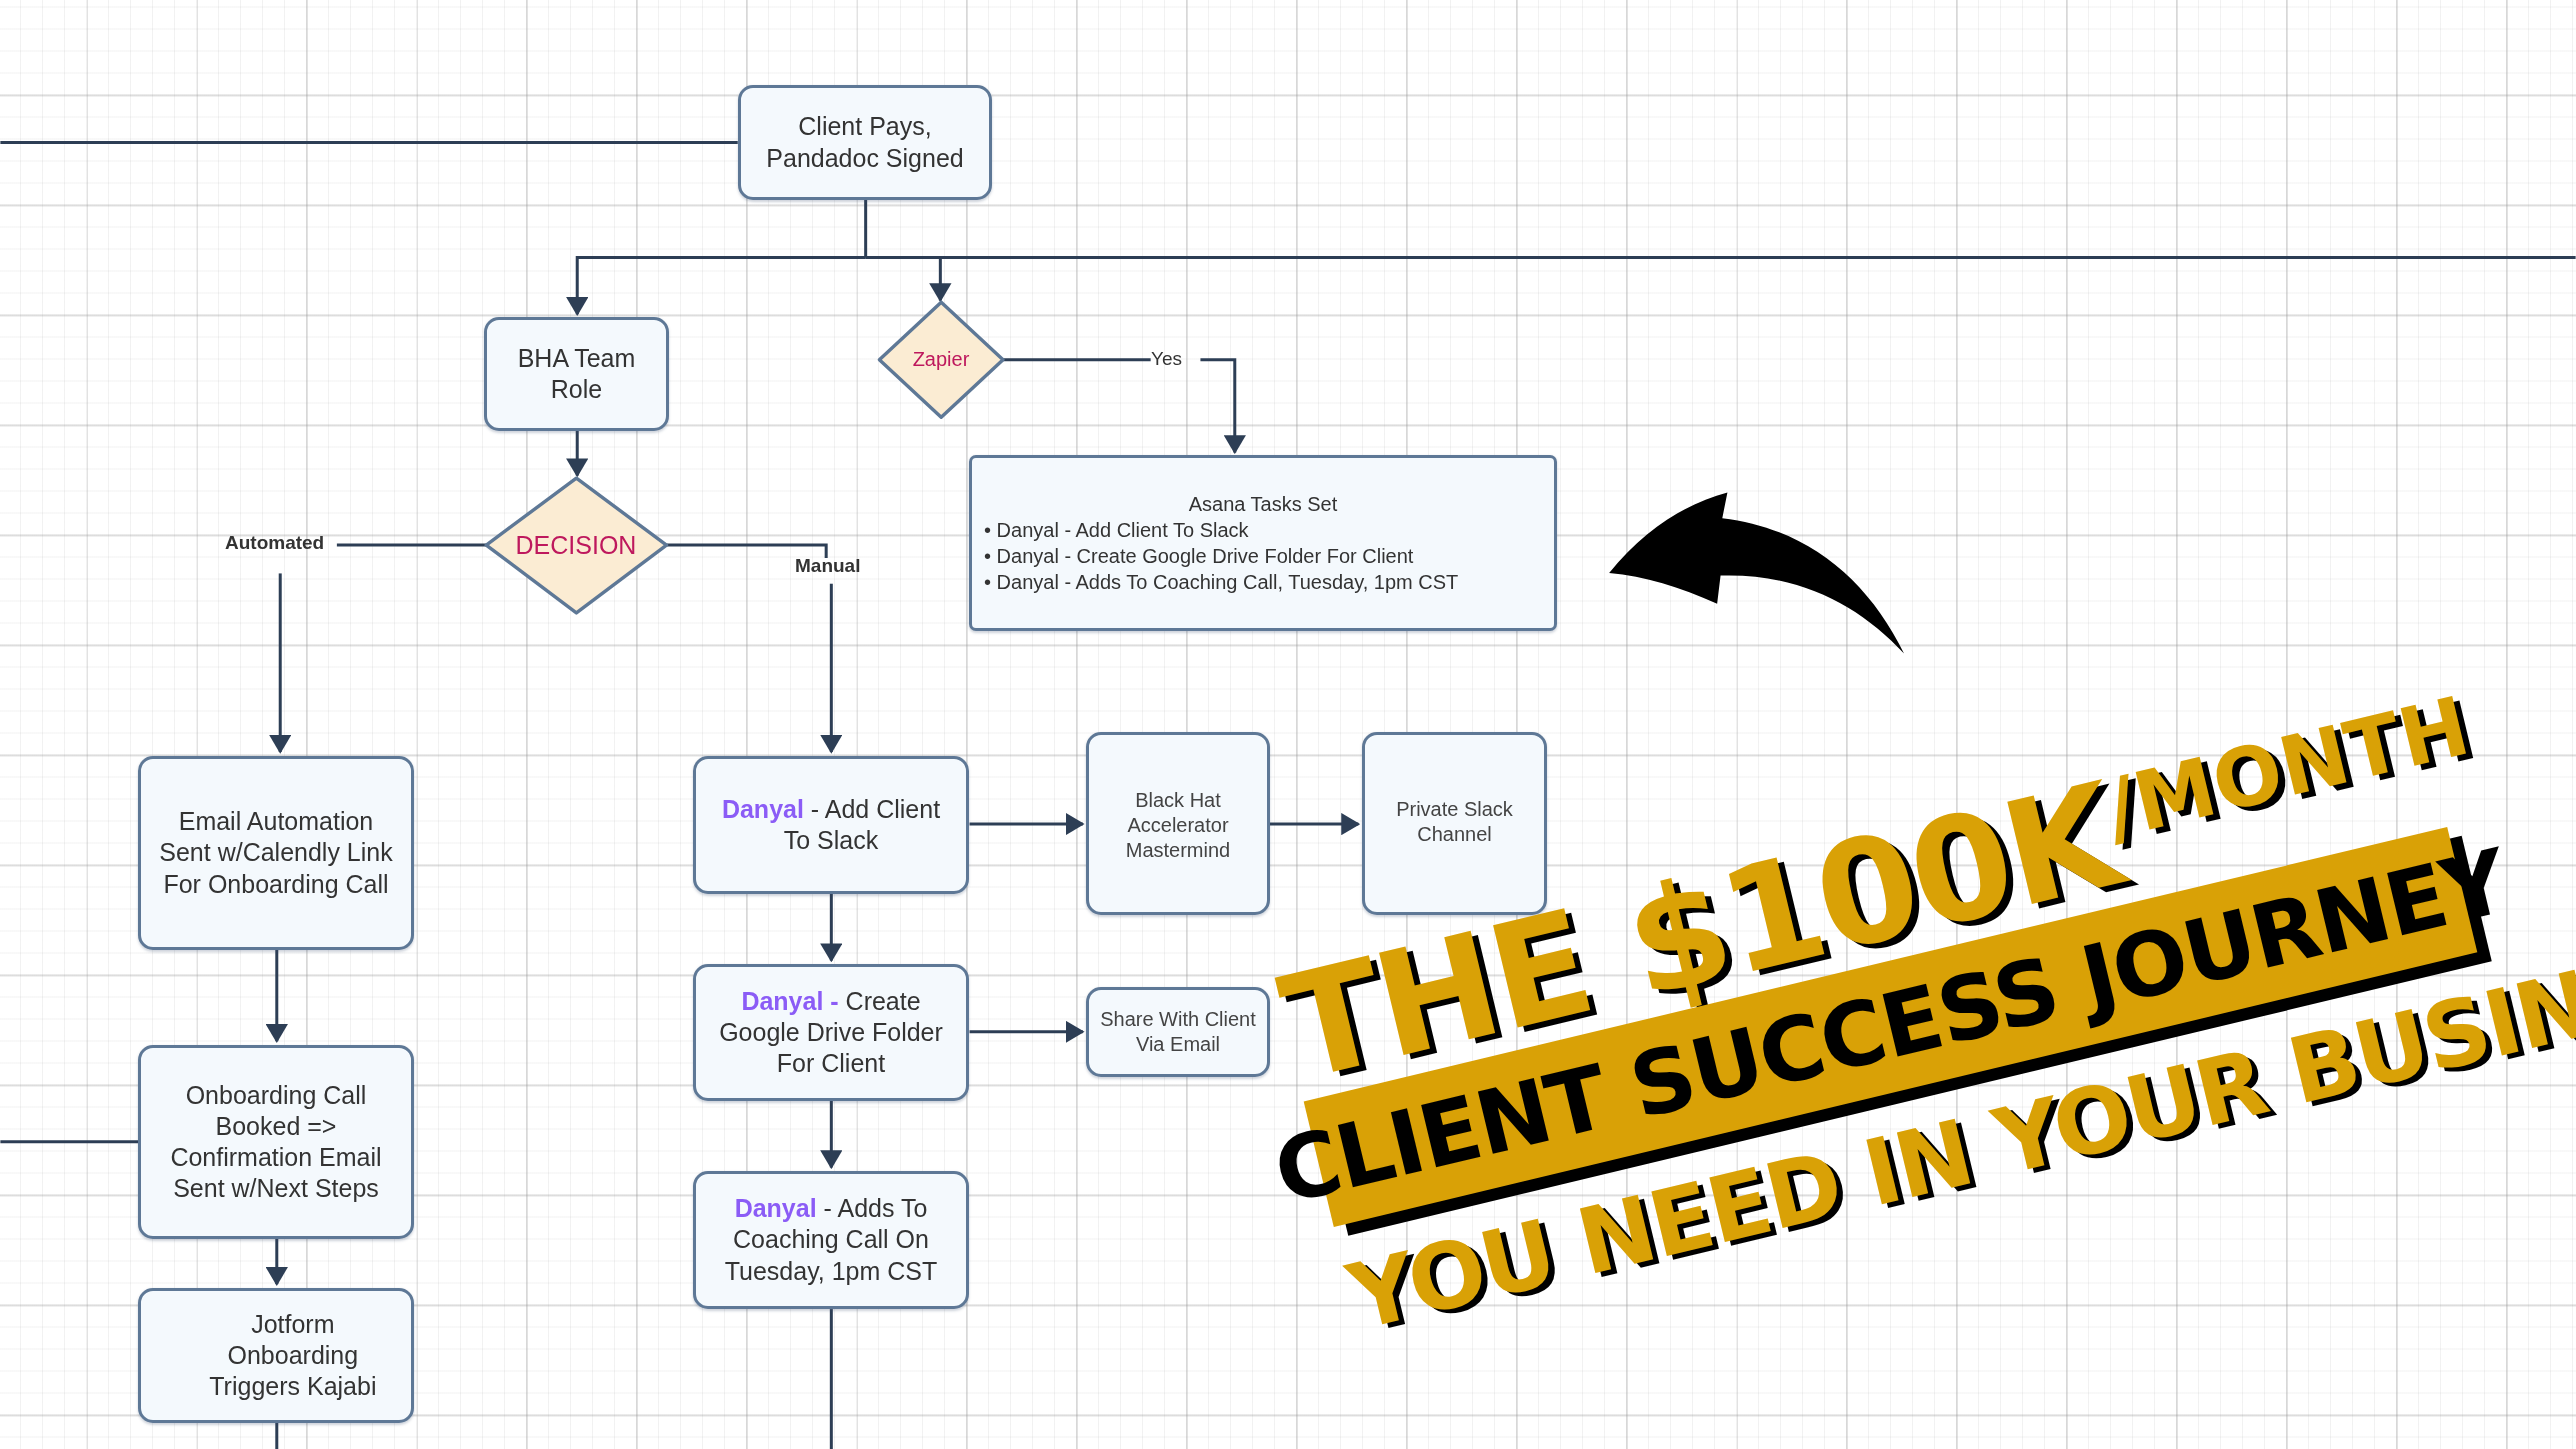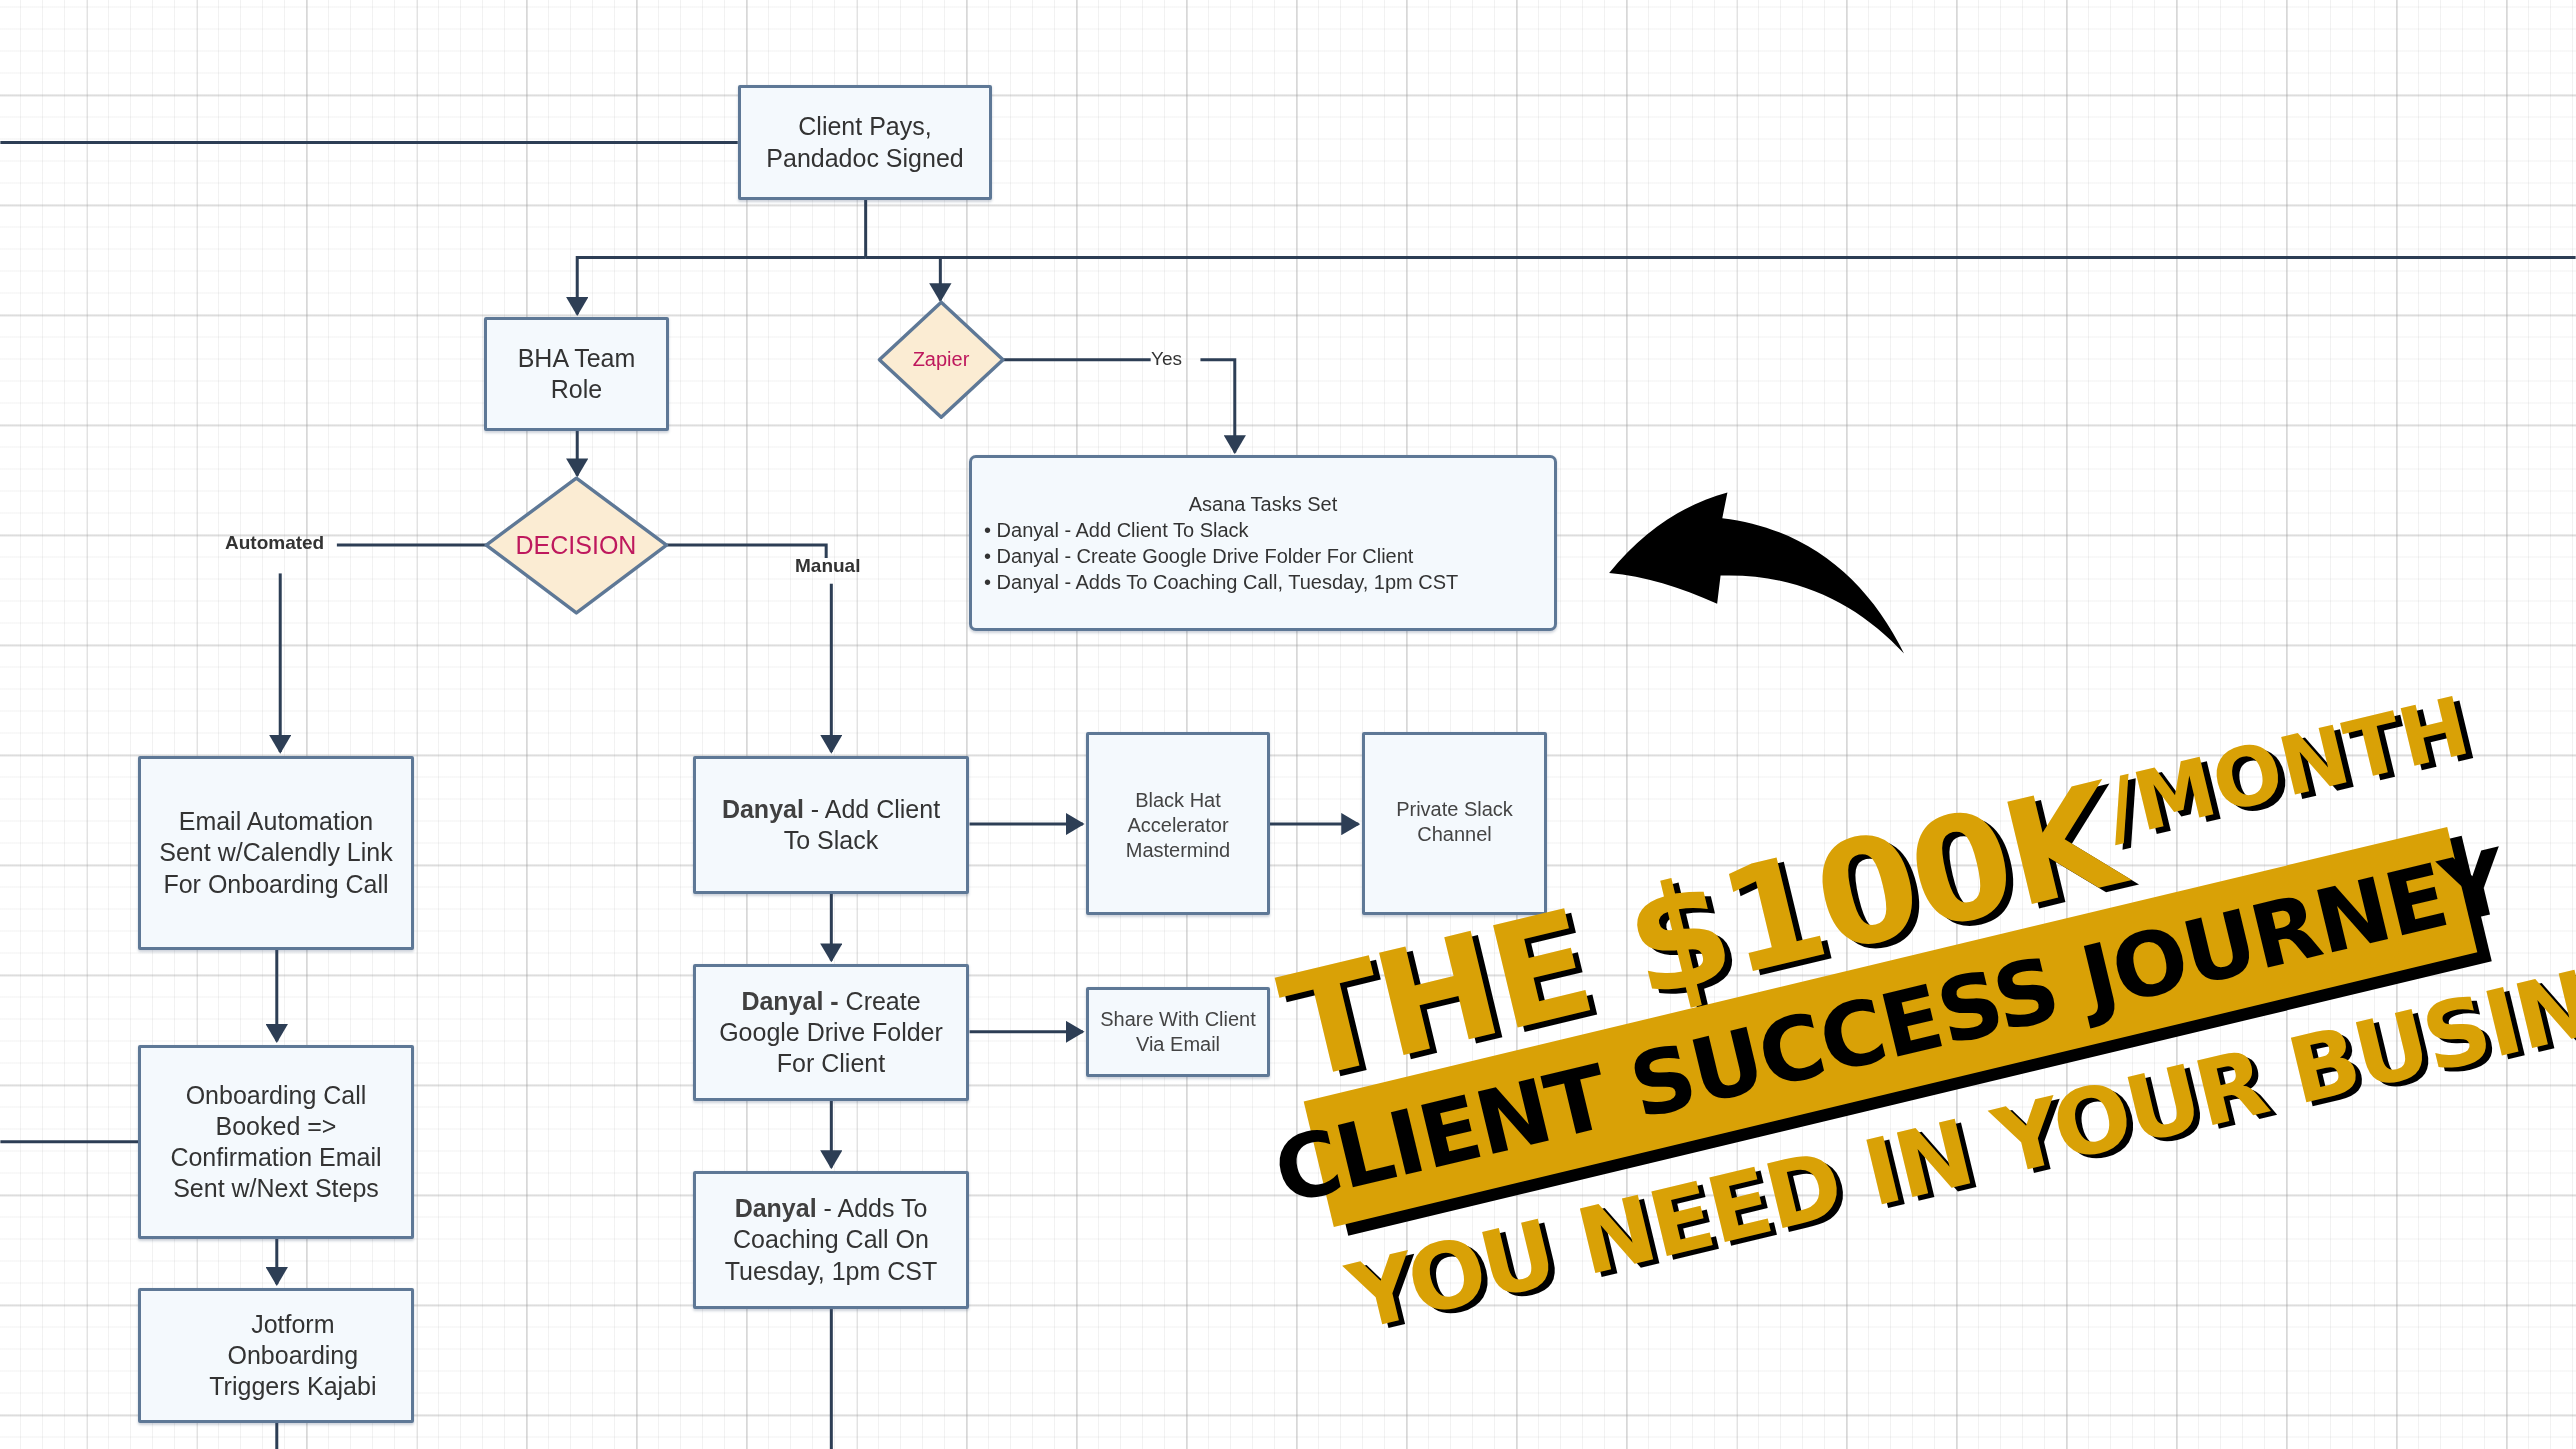--- a/index.html
+++ b/index.html
@@ -14,27 +14,27 @@
       linear-gradient(to right, rgba(150,150,150,0.28) 1.7px, transparent 1.7px),
       linear-gradient(to bottom, rgba(150,150,150,0.28) 1.7px, transparent 1.7px),
       linear-gradient(to right, rgba(180,180,180,0.18) 0.9px, transparent 0.9px),
       linear-gradient(to bottom, rgba(180,180,180,0.18) 0.9px, transparent 0.9px);
     background-size:110px 110px,110px 110px,22px 22px,22px 22px;
     background-position:-24px -15.5px;
   }
   svg.connectors { position:absolute; left:0; top:0; }
   .box {
     position:absolute; box-sizing:border-box;
-    background:#f4f9fd; border:3.4px solid #5e7896; border-radius:2px;
+    background:#f4f9fd; border:3.4px solid #5e7896; border-radius:15px;
     display:flex; align-items:center; justify-content:center; text-align:center;
     color:#333; font-size:25px; line-height:1.25; padding:6.9px 10.3px;
     box-shadow:0 1.7px 2.6px rgba(60,80,110,0.25);
   }
   .box.small { font-size:20px; color:#444; }
-  .box b { font-weight:bold; color:#404040; }
+  .box b { font-weight:bold; color:#8b5cf6; }
   .diamond-label {
     position:absolute; display:flex; align-items:center; justify-content:center;
     color:#be185d; font-size:25px;
   }
   .edge-label {
     position:absolute; font-size:19px; color:#333; background:transparent;
   }
   .edge-label.bold { font-weight:bold; }
   .asana {
     position:absolute; left:969px; top:455px; width:588px; height:176px;

